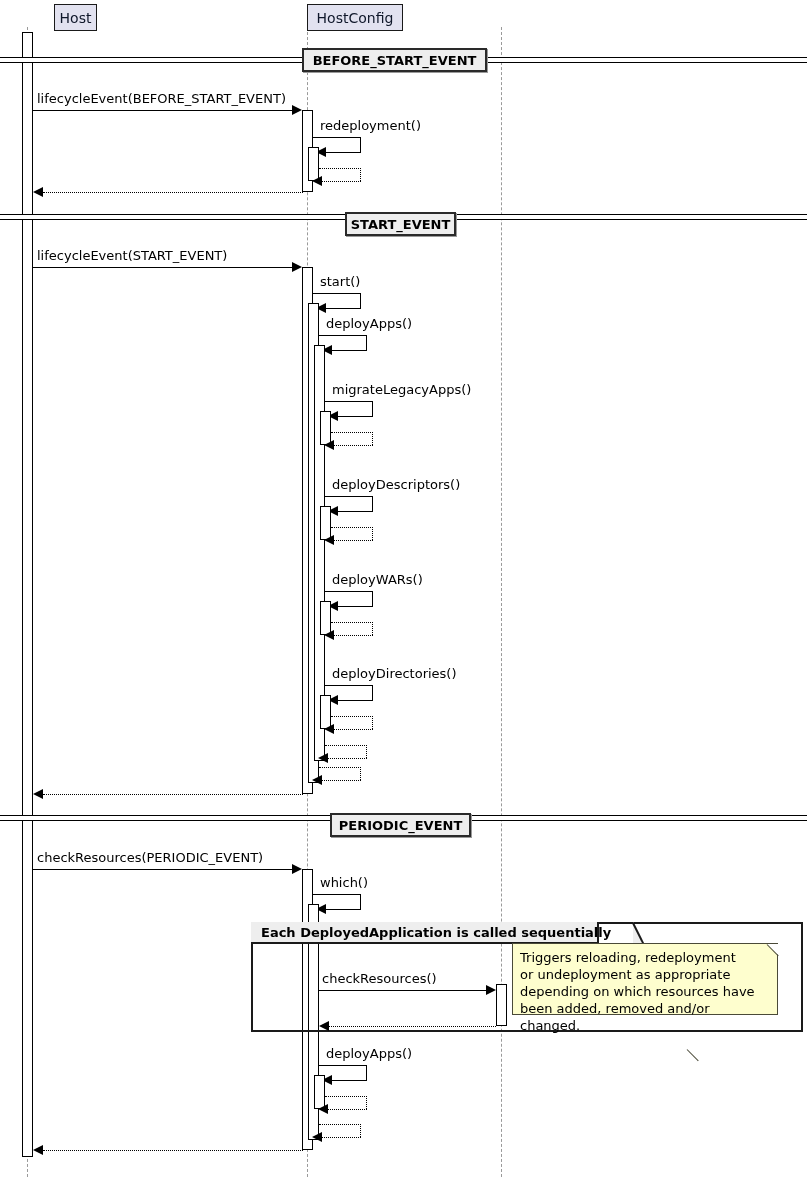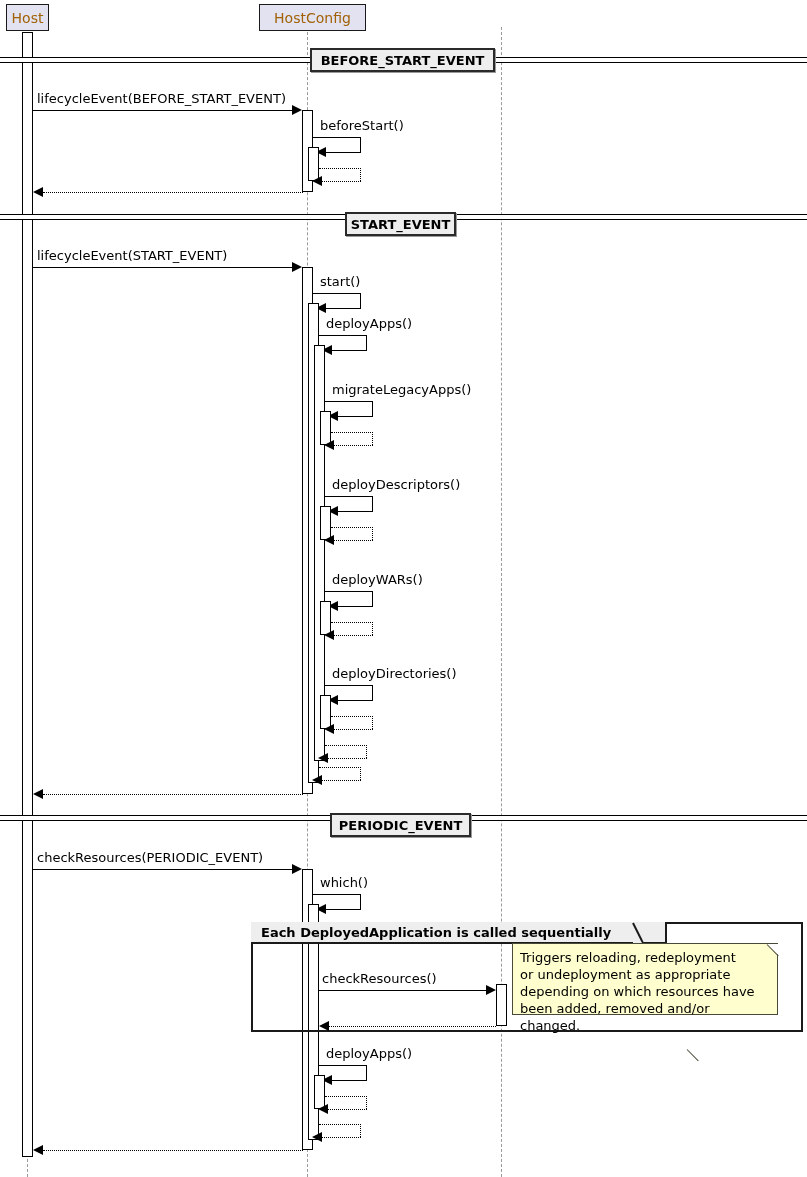--- a/index.html
+++ b/index.html
@@ -3,23 +3,23 @@
 <meta charset="utf-8">
 <style>
   html,body{margin:0;padding:0;background:#fff;}
   body{font-family:"DejaVu Sans","Liberation Sans",sans-serif;}
   #canvas{position:relative;width:807px;height:1177px;background:#fff;overflow:hidden;}
 
   
   .participant{
     position:absolute;box-sizing:border-box;
     background:#E2E2F0;border:1px solid #1a1a1a;
-    font-size:14px;color:#a16207;text-align:center;
+    font-size:14px;color:#0f172a;text-align:center;
     display:flex;align-items:center;justify-content:center;
-    height:27px;white-space:nowrap;
+    height:27px;white-space:nowrap;margin-left:48px;
   }
   .lifeline{position:absolute;width:0;border-left:1px dashed #9a9a9a;}
 
   
   .act{position:absolute;box-sizing:border-box;background:#fff;border:1px solid #000;}
 
   
   .divline{position:absolute;left:0;width:807px;height:4px;
            border-top:1px solid #000;border-bottom:1px solid #000;background:#fff;}
   .divbox{position:absolute;box-sizing:border-box;background:#EEEEEE;
@@ -67,38 +67,38 @@
 
 <div id="canvas">
 
   <div class="lifeline" style="left:27px;  top:27px; height:1150px;"></div>
   <div class="lifeline" style="left:307px; top:27px; height:1150px;"></div>
   <div class="lifeline" style="left:501px; top:27px; height:1150px;"></div>
 
   <div class="participant" style="left:6px;top:4px;width:43px;">
     <span>Host</span>
   </div>
-  <div class="participant" style="left:259px;top:4px;width:107px;">
+  <div class="participant" style="left:259px;top:4px;width:96px;">
     <span>HostConfig</span>
   </div>
 
   <div class="act" style="left:22px;top:32px;width:11px;height:1125px;"></div>
 
   <div class="divline" style="top:57px;"></div>
-  <div class="divbox" style="left:310px;top:48px;width:185px;">
+  <div class="divbox" style="left:302px;top:48px;width:185px;">
     <span>BEFORE_START_EVENT</span>
   </div>
 
   <div class="label" style="left:37px;top:91px;">lifecycleEvent(BEFORE_START_EVENT)</div>
   <div class="msgline" style="left:33px;top:110px;width:263px;"></div>
   <div class="arrowR" style="left:292px;top:105px;"></div>
 
   <div class="act" style="left:302px;top:110px;width:11px;height:82px;"></div>
 
-  <div class="label" style="left:320px;top:118px;">beforeStart()</div>
+  <div class="label" style="left:320px;top:118px;">redeployment()</div>
   <div class="msgline" style="left:313px;top:137px;width:48px;"></div>
   <div class="vline" style="left:360px;top:137px;height:15px;"></div>
   <div class="msgline" style="left:326px;top:152px;width:35px;"></div>
   <div class="arrowL" style="left:316px;top:147px;"></div>
 
   <div class="act" style="left:308px;top:147px;width:11px;height:34px;"></div>
 
   <div class="msgline dotted" style="left:319px;top:168px;width:42px;"></div>
   <div class="vline dotted" style="left:360px;top:168px;height:13px;"></div>
   <div class="msgline dotted" style="left:322px;top:181px;width:39px;"></div>
@@ -204,21 +204,21 @@
 
   <div class="label" style="left:320px;top:875px;">which()</div>
   <div class="msgline" style="left:313px;top:894px;width:48px;"></div>
   <div class="vline" style="left:360px;top:894px;height:15px;"></div>
   <div class="msgline" style="left:326px;top:909px;width:35px;"></div>
   <div class="arrowL" style="left:316px;top:904px;"></div>
 
   <div class="act" style="left:308px;top:904px;width:11px;height:236px;"></div>
 
   <div class="groupbox" style="left:251px;top:922px;width:552px;height:110px;"></div>
-  <div class="grouphdr" style="left:251px;top:922px;width:416px;">
+  <div class="grouphdr" style="left:251px;top:922px;width:348px;">
     <span>Each DeployedApplication is called sequentially</span>
   </div>
   <div class="grouphdr-tab" style="left:633px;top:922px;"></div>
   <div class="grouphdr-tab-ln" style="left:633px;top:922px;width:24.6px;transform:rotate(63.4deg);"></div>
 
   <div class="label" style="left:322px;top:971px;">checkResources()</div>
   <div class="msgline" style="left:319px;top:990px;width:171px;"></div>
   <div class="arrowR" style="left:486px;top:985px;"></div>
 
   <div class="act" style="left:496px;top:984px;width:11px;height:42px;"></div>

